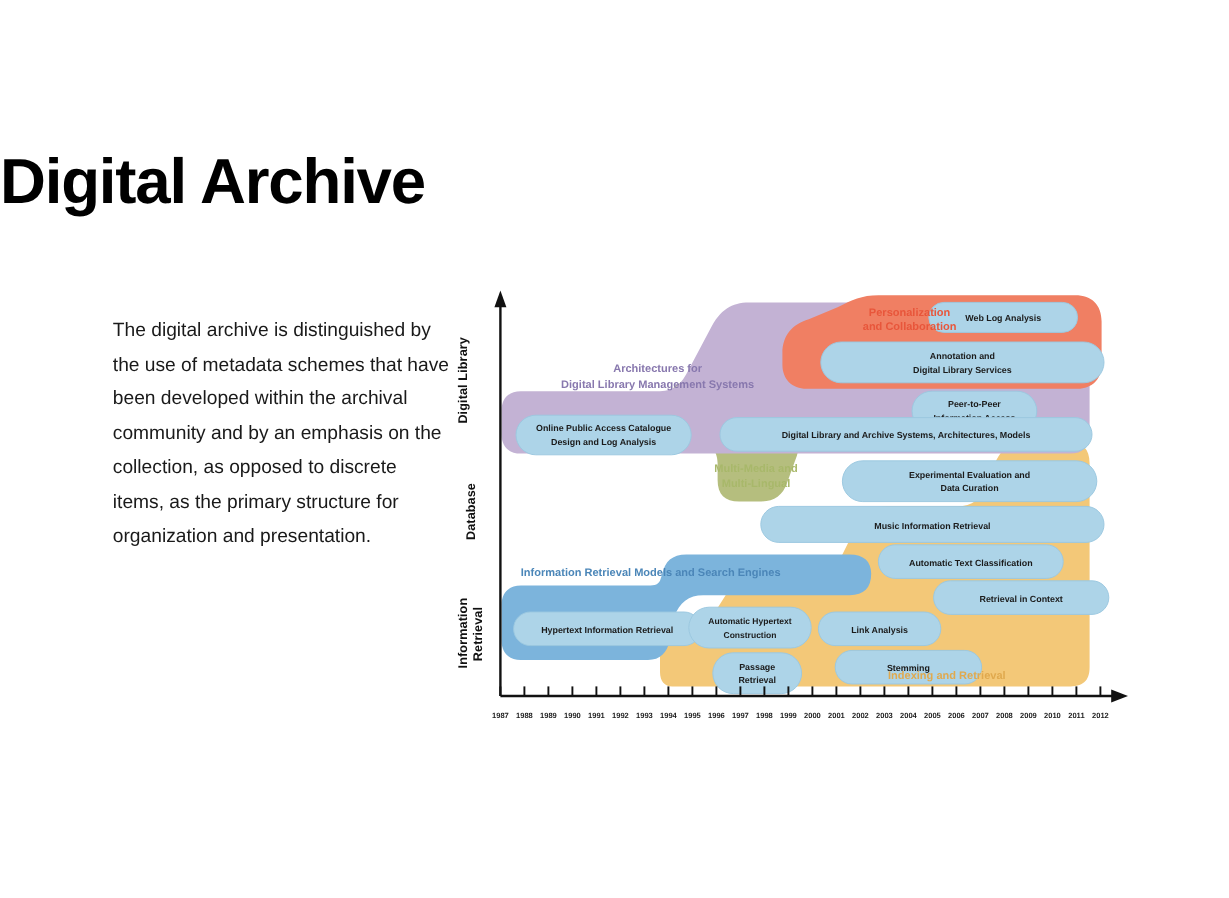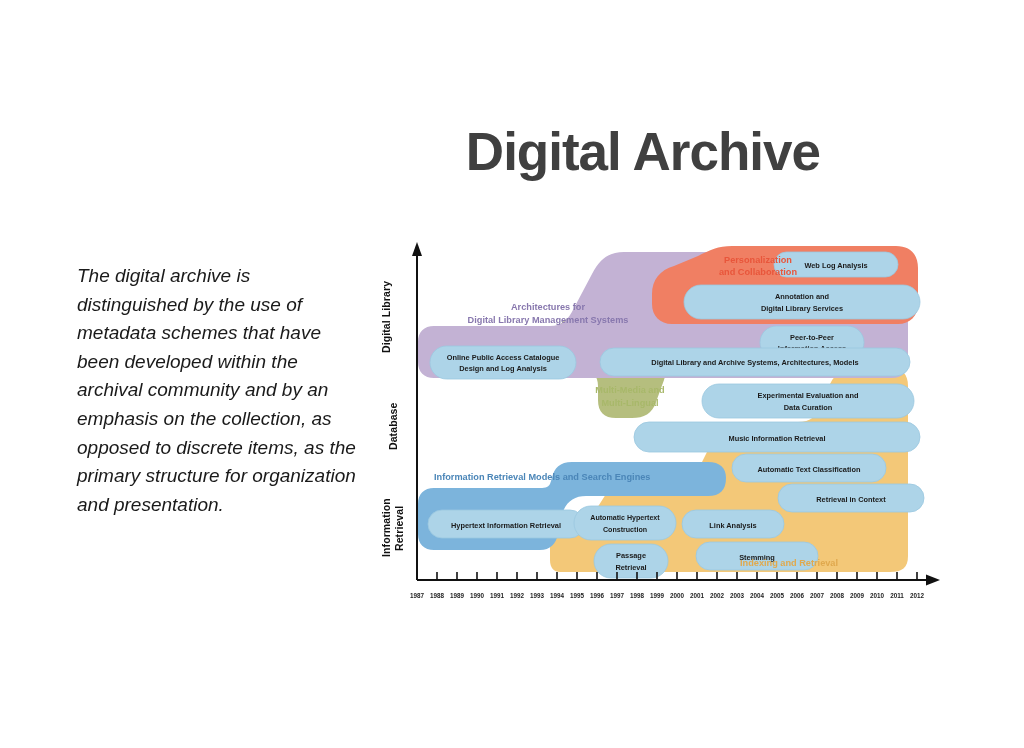--- a/index.html
+++ b/index.html
@@ -6,30 +6,29 @@
   body{
     width:1024px;height:748px;background:#ffffff;
     font-family:"Liberation Sans", sans-serif;
     overflow:hidden;position:relative;
   }
   #slide{position:absolute;inset:0;background:#fff;}
 
   
   #slide-title{
     position:absolute;left:0;top:124px;width:820px;
-    text-align:right;
-    font-size:53px;font-weight:bold;color:#404040;
+    text-align:left;
+    font-size:53px;font-weight:bold;color:#000000;
     letter-spacing:-1px;line-height:1.05;
   }
   
   #body-text{
-    position:absolute;left:77px;top:262px;width:282px;
-    font-size:19px;line-height:28.6px;color:#1a1a1a;
+    position:absolute;left:94px;top:262px;width:282px;
+    font-size:16px;line-height:28.6px;color:#1a1a1a;
     font-weight:400;
-    font-style:italic;
   }
 
   
   #figure{position:absolute;left:378px;top:238px;width:572px;height:372px;}
   #figure svg{display:block;}
 
   .axis-cap{
     position:absolute;font-size:10.5px;font-weight:bold;color:#111;
     letter-spacing:.1px;
   }

